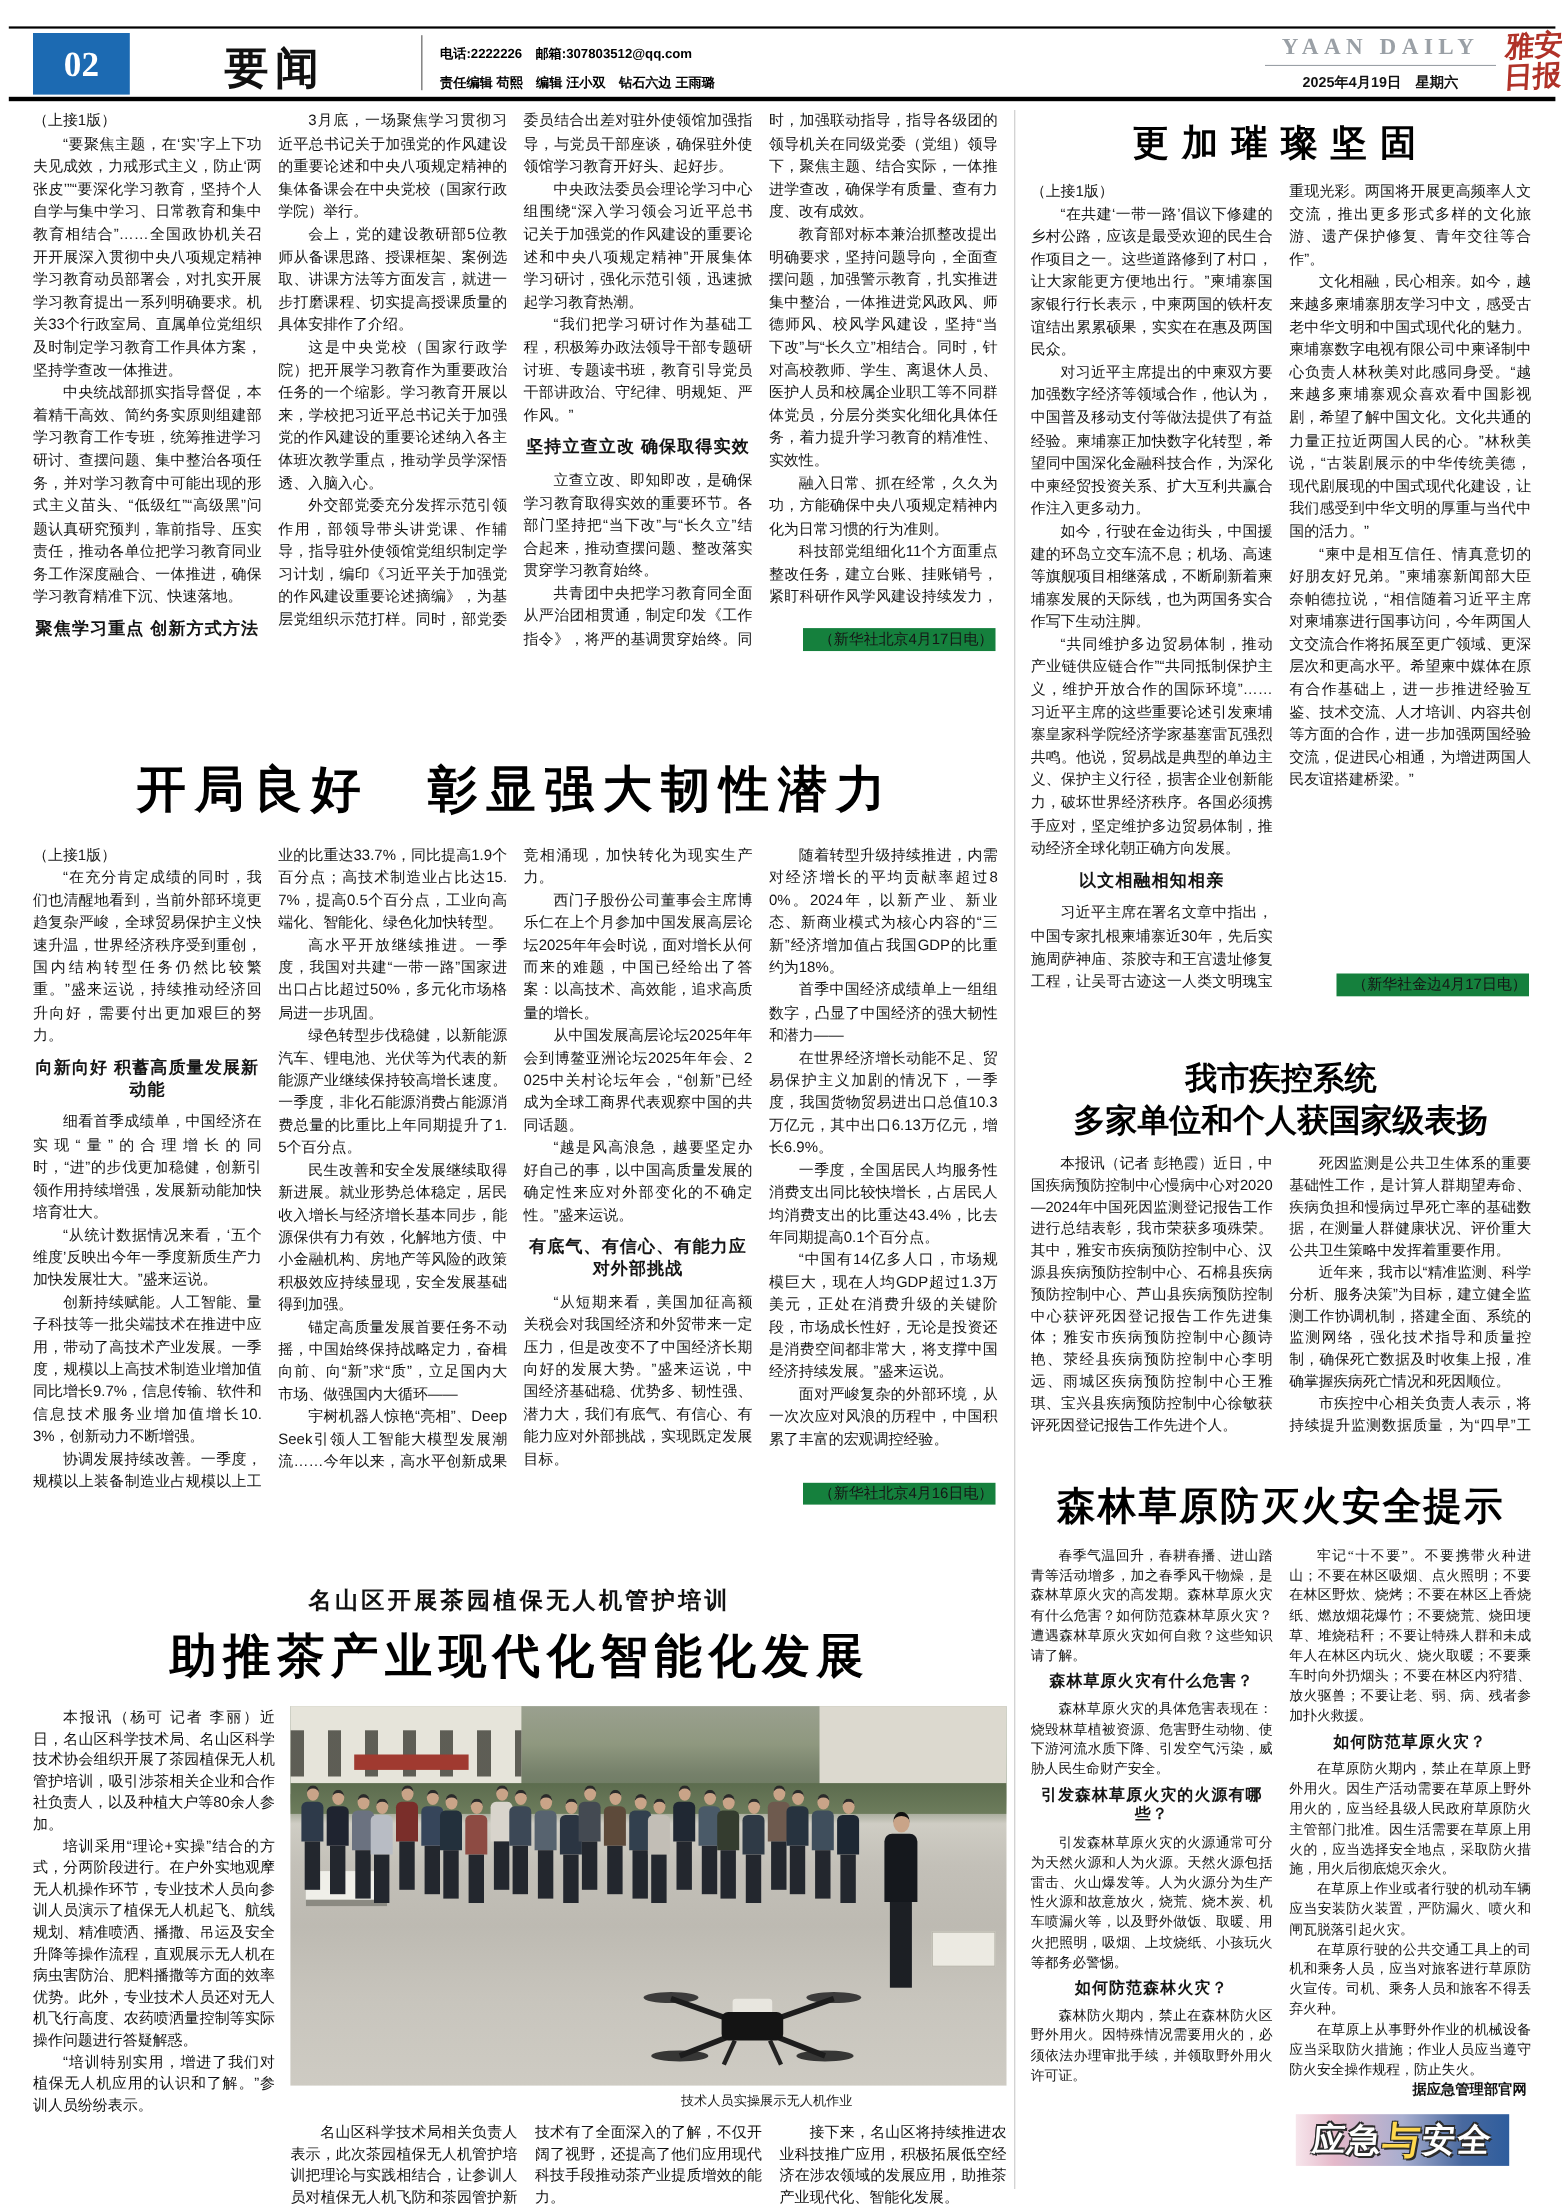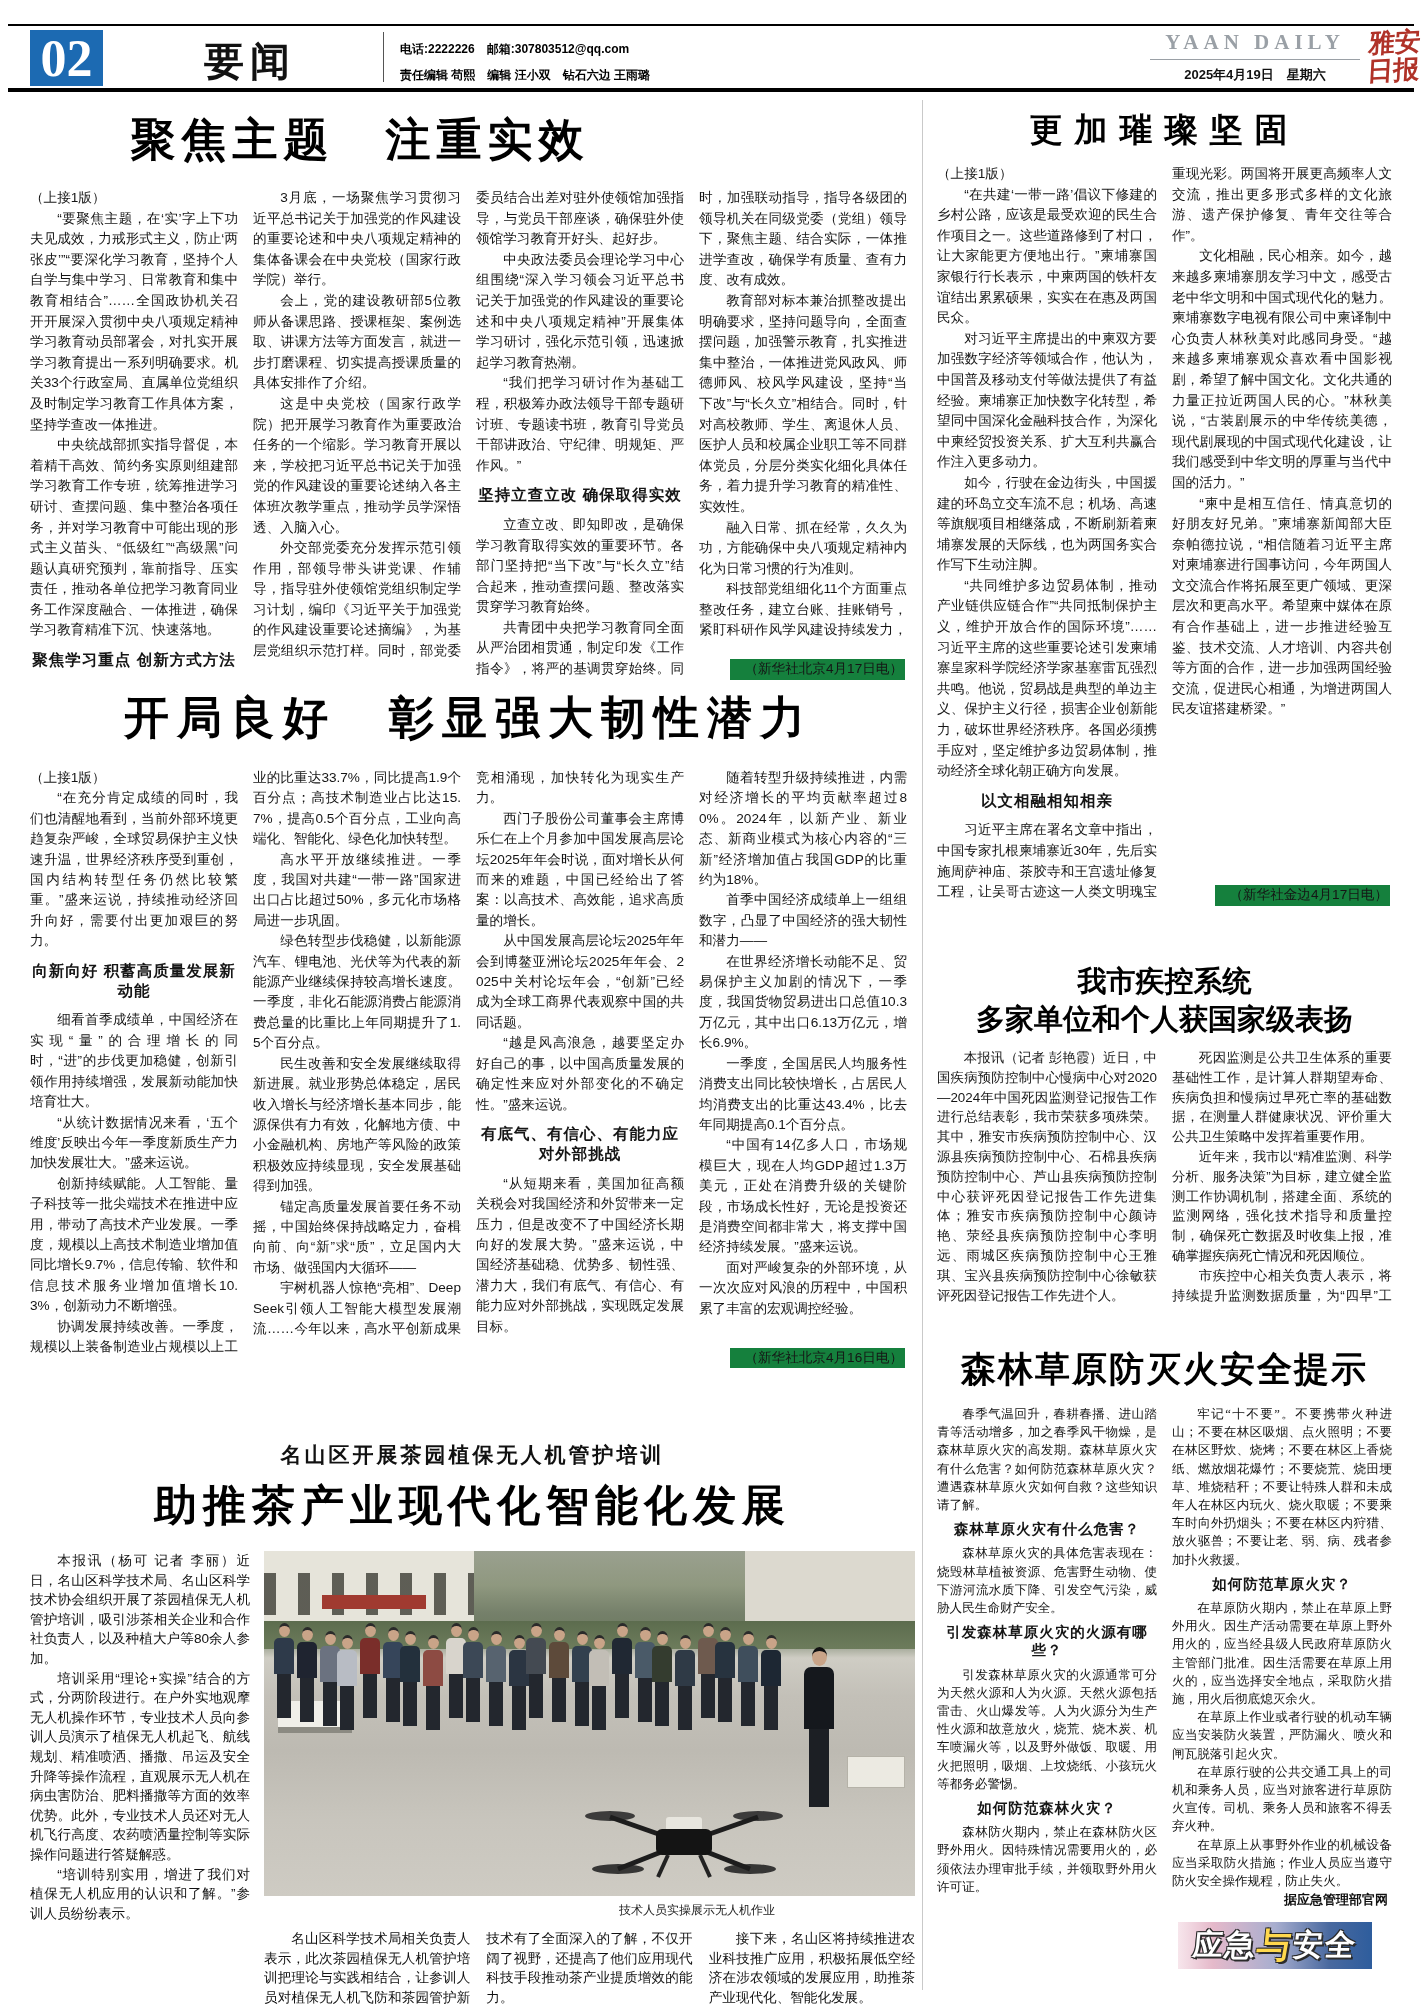--- a/index.html
+++ b/index.html
@@ -1,21 +1,21 @@
 <!DOCTYPE html>
 <html><head>
 <meta charset="utf-8">
 <style>
   html,body{margin:0;padding:0;background:#e8e8e8;font-family:"Liberation Sans",sans-serif;}
   #page{position:relative;width:1422px;height:2004px;background:#ffffff;margin:0 auto;overflow:hidden;color:#111;}
   
   .topline{position:absolute;left:8px;right:8px;top:24px;height:2px;background:#000;}
   .headrule{position:absolute;left:8px;right:8px;top:88px;height:4px;background:#000;}
-  .pagenum{position:absolute;left:30px;top:30px;width:73px;height:56px;display:flex;align-items:center;justify-content:center;
-           font-family:"Liberation Serif",serif;font-size:52px;font-weight:bold;color:#fff;}
+  .pagenum{position:absolute;left:30px;top:30px;width:88px;height:56px;display:flex;align-items:center;justify-content:center;
+           font-family:"Liberation Serif",serif;font-size:32px;font-weight:bold;color:#fff;}
   .section{position:absolute;left:150px;top:34px;width:200px;text-align:center;font-size:40px;font-weight:900;letter-spacing:6px;}
   .head-vrule{position:absolute;left:383px;top:32px;height:50px;width:1px;background:#555;}
   .contact{position:absolute;left:400px;top:36px;font-size:12px;font-weight:bold;line-height:26px;color:#000;}
   .mast-en{position:absolute;left:1150px;top:30px;width:210px;text-align:center;}
   .mast-en .en{font-family:"Liberation Serif",serif;font-size:21px;letter-spacing:5px;color:#9aa0a6;font-weight:bold;border-bottom:1px solid #9aa0a6;padding-bottom:4px;}
   .mast-en .date{font-size:13px;color:#111;padding-top:6px;font-weight:bold;}
   .mast-cn{position:absolute;left:1366px;top:28px;width:56px;line-height:28px;font-family:"DejaVu Serif",serif;
            font-size:26px;font-weight:900;color:#b03228;transform:skewX(-6deg) rotate(-3deg);text-align:center;}
   
   .article{position:absolute;}
@@ -95,21 +95,20 @@
   </div>
   <div class="mast-en">
     <div class="en">YAAN DAILY</div>
     <div class="date">2025年4月19日　星期六</div>
   </div>
   <div class="mast-cn"><span style="display: inline-block; width: 26px;">雅</span><span style="display: inline-block; width: 26px;">安</span><span style="display: inline-block; width: 26px;">日</span><span style="display: inline-block; width: 26px;">报</span></div>
   <div class="headrule"></div>
   <div class="side-rule"></div>
 
   <section class="article" id="a1">
-    <div class="hl">聚焦主题　注重实效</div>
     <div class="body">
       <div class="t-open">（上接1版）</div>
         <div class="t-p">“要聚焦主题，在‘实’字上下功夫见成效，力戒形式主义，防止‘两张皮’”“要深化学习教育，坚持个人自学与集中学习、日常教育和集中教育相结合”……全国政协机关召开开展深入贯彻中央八项规定精神学习教育动员部署会，对扎实开展学习教育提出一系列明确要求。机关33个行政室局、直属单位党组织及时制定学习教育工作具体方案，坚持学查改一体推进。</div>
         <div class="t-p">中央统战部抓实指导督促，本着精干高效、简约务实原则组建部学习教育工作专班，统筹推进学习研讨、查摆问题、集中整治各项任务，并对学习教育中可能出现的形式主义苗头、“低级红”“高级黑”问题认真研究预判，靠前指导、压实责任，推动各单位把学习教育同业务工作深度融合、一体推进，确保学习教育精准下沉、快速落地。</div>
         <div class="t-sub">聚焦学习重点  创新方式方法</div>
         <div class="t-p">3月底，一场聚焦学习贯彻习近平总书记关于加强党的作风建设的重要论述和中央八项规定精神的集体备课会在中央党校（国家行政学院）举行。</div>
         <div class="t-p">会上，党的建设教研部5位教师从备课思路、授课框架、案例选取、讲课方法等方面发言，就进一步打磨课程、切实提高授课质量的具体安排作了介绍。</div>
         <div class="t-p">这是中央党校（国家行政学院）把开展学习教育作为重要政治任务的一个缩影。学习教育开展以来，学校把习近平总书记关于加强党的作风建设的重要论述纳入各主体班次教学重点，推动学员学深悟透、入脑入心。</div>
         <div class="t-p">外交部党委充分发挥示范引领作用，部领导带头讲党课、作辅导，指导驻外使领馆党组织制定学习计划，编印《习近平关于加强党的作风建设重要论述摘编》，为基层党组织示范打样。同时，部党委委员结合出差对驻外使领馆加强指导，与党员干部座谈，确保驻外使领馆学习教育开好头、起好步。</div>
         <div class="t-p">中央政法委员会理论学习中心组围绕“深入学习领会习近平总书记关于加强党的作风建设的重要论述和中央八项规定精神”开展集体学习研讨，强化示范引领，迅速掀起学习教育热潮。</div>

